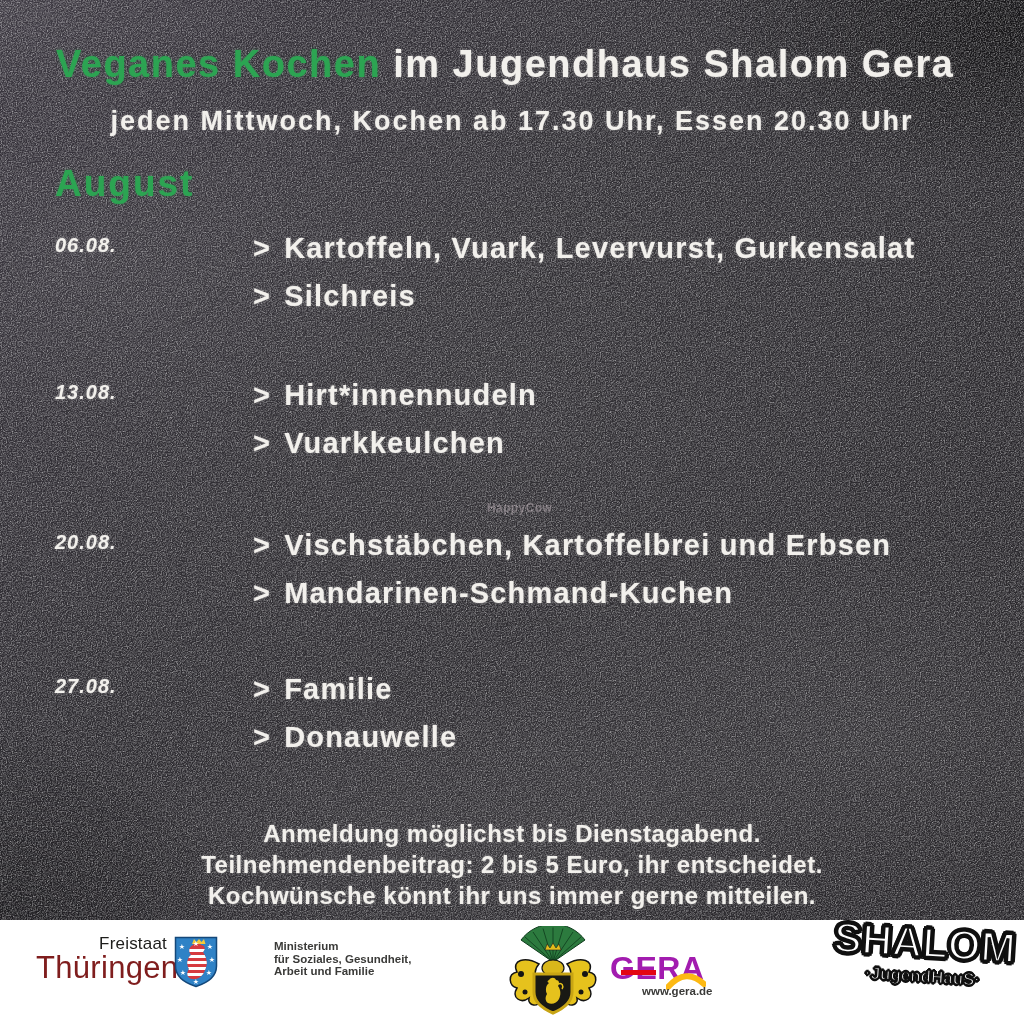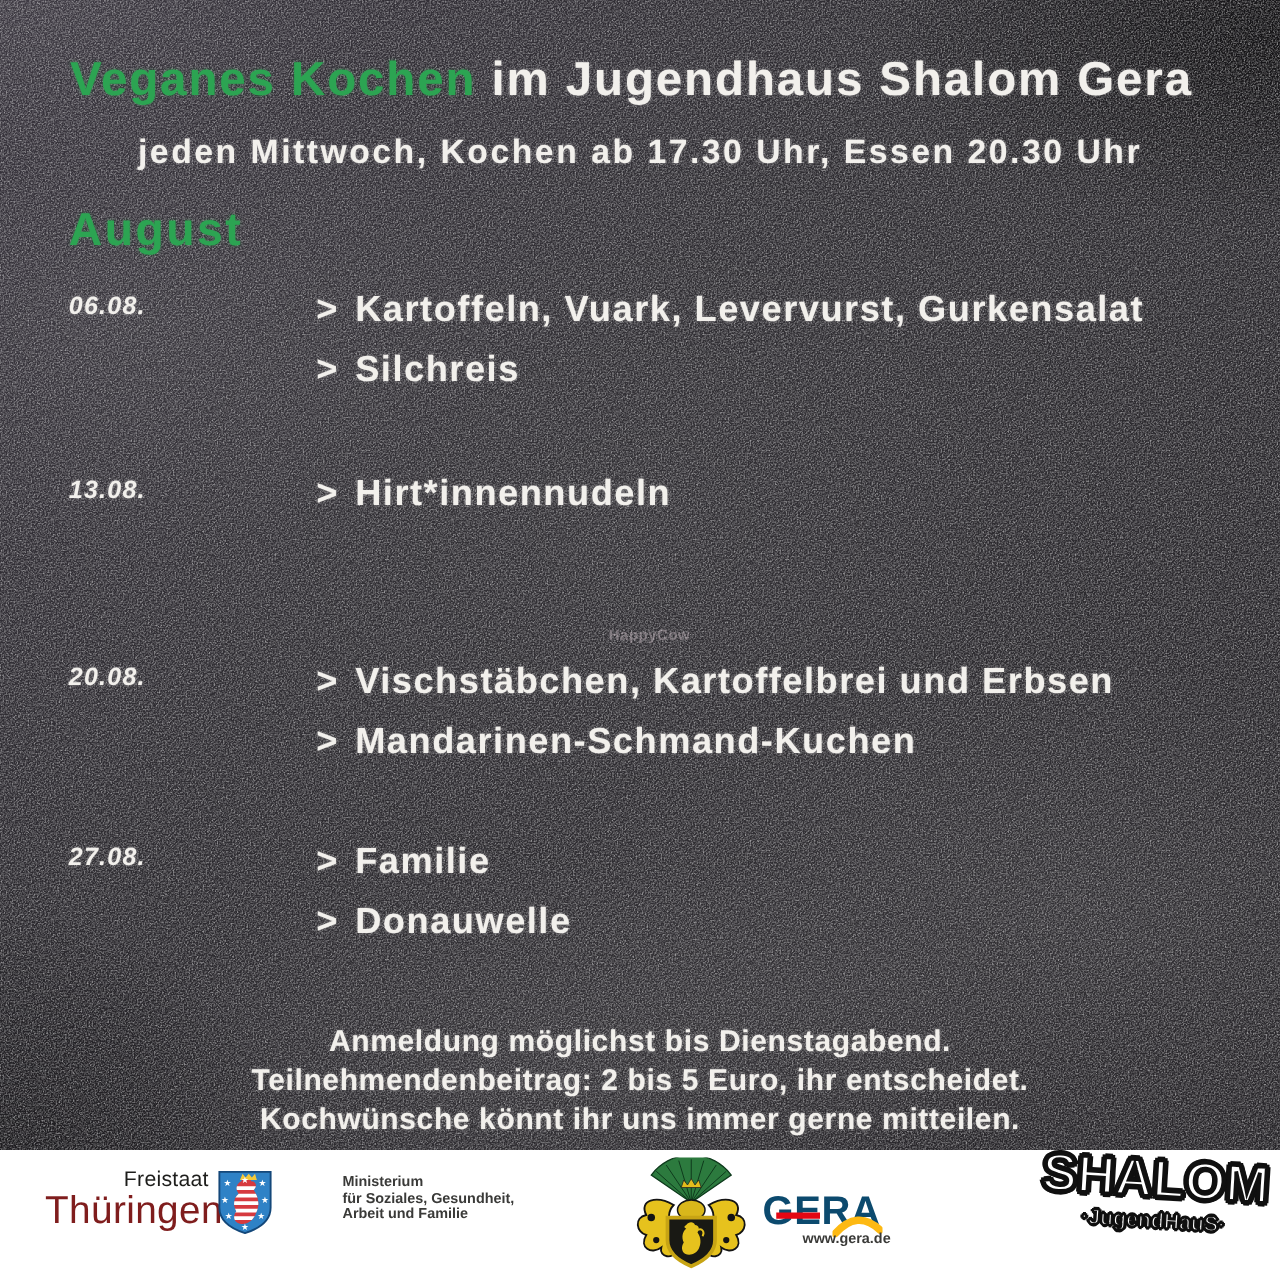--- a/index.html
+++ b/index.html
@@ -49,21 +49,21 @@
     font-size:17px;color:#1d1d1b;font-weight:500;letter-spacing:0.2px;}
   .th-name{position:absolute;left:36px;top:32px;font-size:31px;color:#7f1d1d;
     font-weight:500;letter-spacing:0.3px;}
   .th-coat{position:absolute;left:174px;top:16px;}
   .ministry{position:absolute;left:233px;top:20px;font-size:11.5px;font-weight:700;
     color:#3a3a38;}
   .ministry div{line-height:12.5px;margin-left:41px;}
 
   .gera-coat{position:absolute;left:505px;top:6px;}
   .gera-word{position:absolute;left:610px;top:32px;font-size:32px;font-weight:700;
-    color:#0c4a6e;letter-spacing:0.5px;}
+    color:#a21caf;letter-spacing:0.5px;}
   .gera-dash{position:absolute;left:621px;top:50px;width:35px;height:5px;background:#e30613;}
   .gera-swoosh{position:absolute;left:666px;top:52px;}
   .gera-url{position:absolute;left:642px;top:66px;font-size:11.5px;font-weight:600;color:#3a3a38;text-align:right;}
 
   .shalom{position:absolute;left:828px;top:2px;width:192px;transform:rotate(3.5deg);}
   .shalom-word{text-align:center;font-size:42px;font-weight:800;color:#ffffff;
     white-space:nowrap;-webkit-text-stroke:3px #101010;
     text-shadow:-2px -2px 0 #101010,2px -2px 0 #101010,-2px 2px 0 #101010,2px 2px 0 #101010,
       0 3px 0 #101010,0 -3px 0 #101010,3px 0 0 #101010,-3px 0 0 #101010;}
   .shalom-sub{margin-top:4px;text-align:center;font-size:17px;font-weight:800;color:#ffffff;
@@ -101,20 +101,23 @@
       </div>
       <div class="line l2 chalk">
         <span class="arrow">&gt;</span><span>Silchreis</span>
       </div>
     </div>
 
     <div class="row r1">
       <div class="date chalk">13.08.</div>
       <div class="line l1 chalk">
         <span class="arrow">&gt;</span><span>Hirt*innennudeln</span>
+      </div>
+      <div class="line l2 chalk">
+        <span class="arrow">&gt;</span><span>Vuarkkeulchen</span>
       </div>
     </div>
 
     <div class="row r2">
       <div class="date chalk">20.08.</div>
       <div class="line l2 chalk">
         <span class="arrow">&gt;</span><span>Mandarinen-Schmand-Kuchen</span>
       </div>
       <div class="line l1 chalk">
         <span class="arrow">&gt;</span><span>Vischstäbchen, Kartoffelbrei und Erbsen</span>

